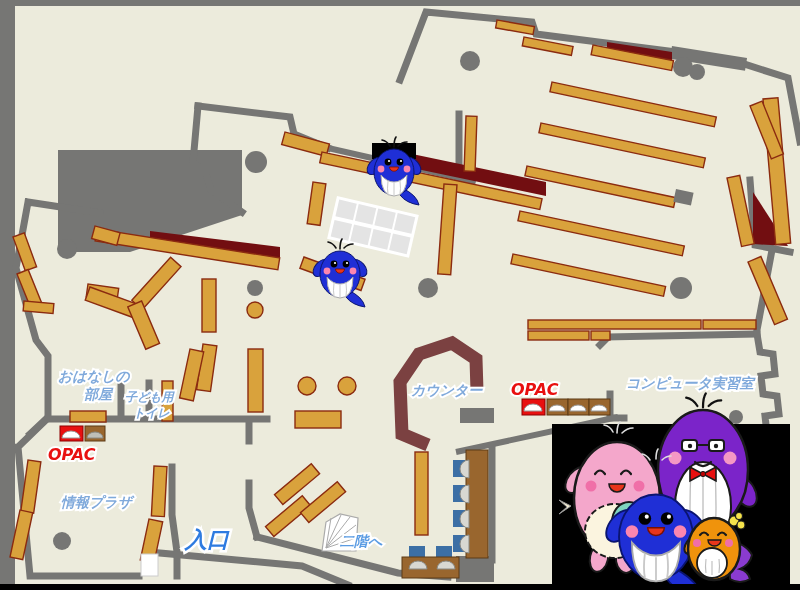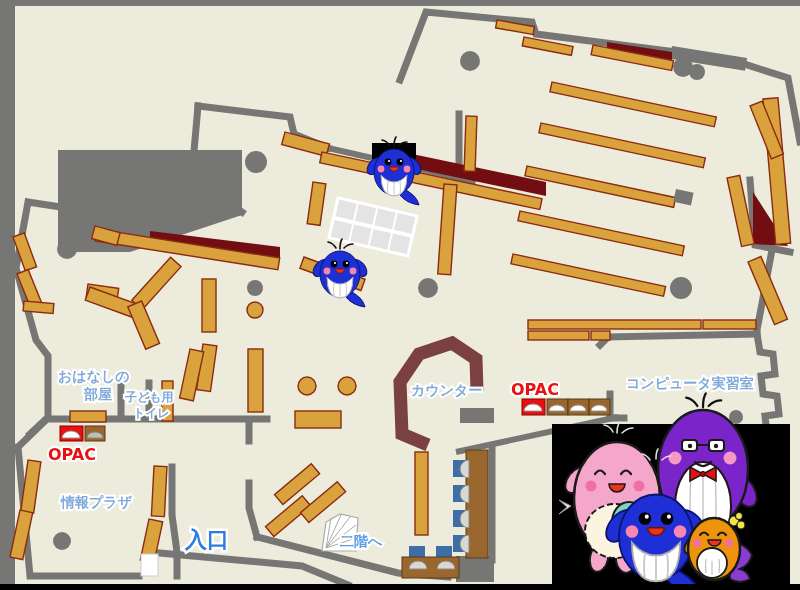--- a/index.html
+++ b/index.html
@@ -1,17 +1,17 @@
 <!DOCTYPE html>
 <html><head>
 <meta charset="utf-8">
 <style>
   html,body{margin:0;padding:0;background:#ECEBDC;}
   .stage{position:relative;width:800px;height:590px;overflow:hidden;
-         font-family:"DejaVu Sans","Liberation Sans",sans-serif;}
+         font-family:"DejaVu Sans","Liberation Sans",sans-serif;font-style:italic;}
   svg{display:block}
   .shelf{fill:#D9A23C;stroke:#8B2B10;stroke-width:1.4;}
   .wall{fill:none;stroke:#767674;stroke-width:7;stroke-linecap:square;}
   .wall-thin{fill:none;stroke:#767674;stroke-width:6;}
   .pillar{fill:#767674;}
   .grayblock{fill:#767674;}
   .maroon{fill:#720E11;}
   .counter{fill:none;stroke:#7B4141;stroke-width:13;stroke-linejoin:miter;}
   .lbl{font-weight:bold;fill:#7FA9DB;stroke:#FFFFFF;stroke-width:4;paint-order:stroke;font-size:14px;}
   .lbl-sm{font-size:12px;}

